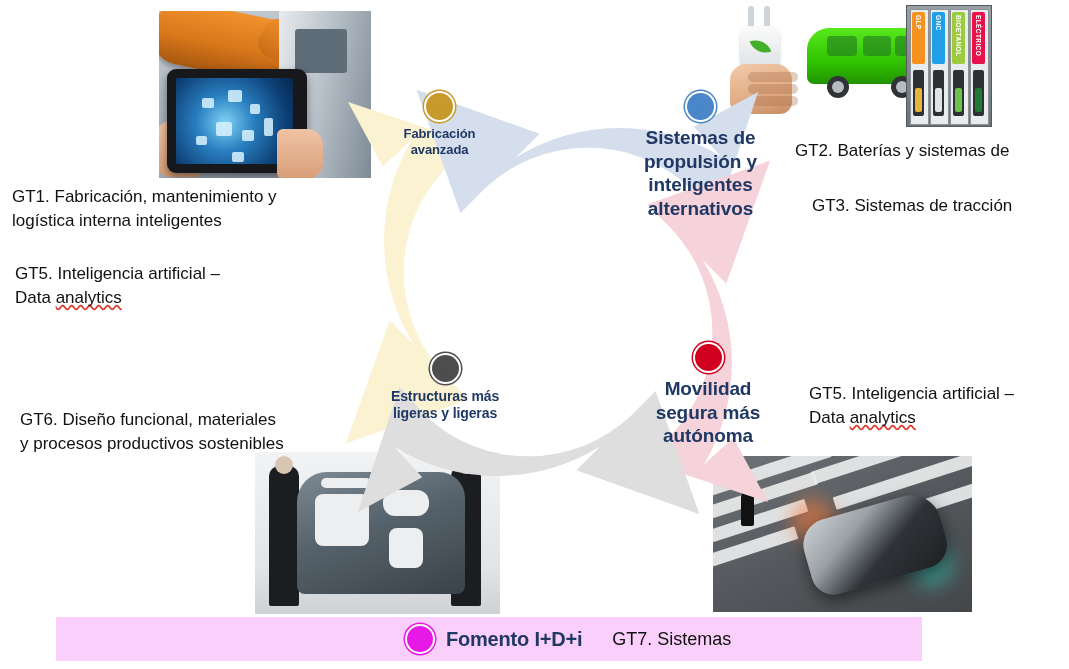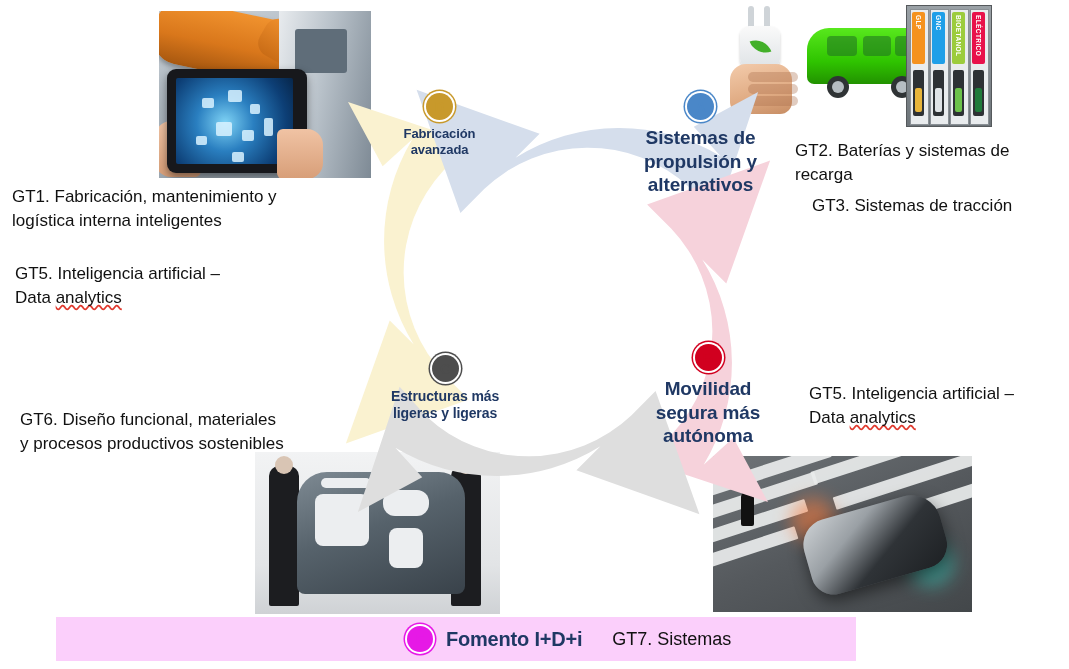--- a/index.html
+++ b/index.html
@@ -166,21 +166,21 @@
   #gt6{left:20px;top:408px;width:330px;}
   #gt4{left:823px;top:317px;width:245px;}
   #gt5-right{left:809px;top:382px;width:258px;}
   .squiggle{
     text-decoration:underline wavy #e03a2f;
     text-decoration-skip-ink:none;
   }
 
   
   #bottom-bar{
-    position:absolute;left:56px;top:617px;width:800px;height:44px;
+    position:absolute;left:56px;top:617px;width:866px;height:44px;
     background:#fbcffb;display:flex;align-items:center;
   }
   #bottom-bar .badge{
     margin:0 0 0 351px;width:26px;height:26px;font-size:13px;
   }
   #bar-title{
     font-size:20px;font-weight:bold;color:#1f3864;margin-left:13px;letter-spacing:-.2px;
   }
   #gt7{font-size:18px;color:#111;margin-left:30px;}
 </style>
@@ -359,20 +359,21 @@
       <div>Fabricación</div>
       <div>avanzada</div>
     </div>
   </div>
 
   <div class="seg-label" id="label-a">
     <div class="badge" style="background:#4a87c8;color:#4a87c8;">A</div>
     <div class="seg-title">
       <div>Sistemas de</div>
       <div>propulsión y</div>
+      <div>inteligentes</div>
       <div>alternativos</div>
     </div>
   </div>
 
   <div class="seg-label" id="label-b">
     <div class="badge" style="background:#d1001f;color:#d1001f;">B</div>
     <div class="seg-title">
       <div>Movilidad</div>
       <div>segura más</div>
       <div>autónoma</div>
@@ -394,21 +395,20 @@
 
   <div class="gt" id="gt5-left">
     <div>GT5. Inteligencia artificial –</div>
     <div>
       <span>Data </span><span class="squiggle">analytics</span>
     </div>
   </div>
 
   <div class="gt" id="gt2">
     <div>GT2. Baterías y sistemas de</div>
-    <div>recarga</div>
   </div>
 
   <div class="gt" id="gt3">
     <div>GT3. Sistemas de tracción</div>
   </div>
 
   <div class="gt" id="gt6">
     <div>GT6. Diseño funcional, materiales</div>
     <div>y procesos productivos sostenibles</div>
   </div>

